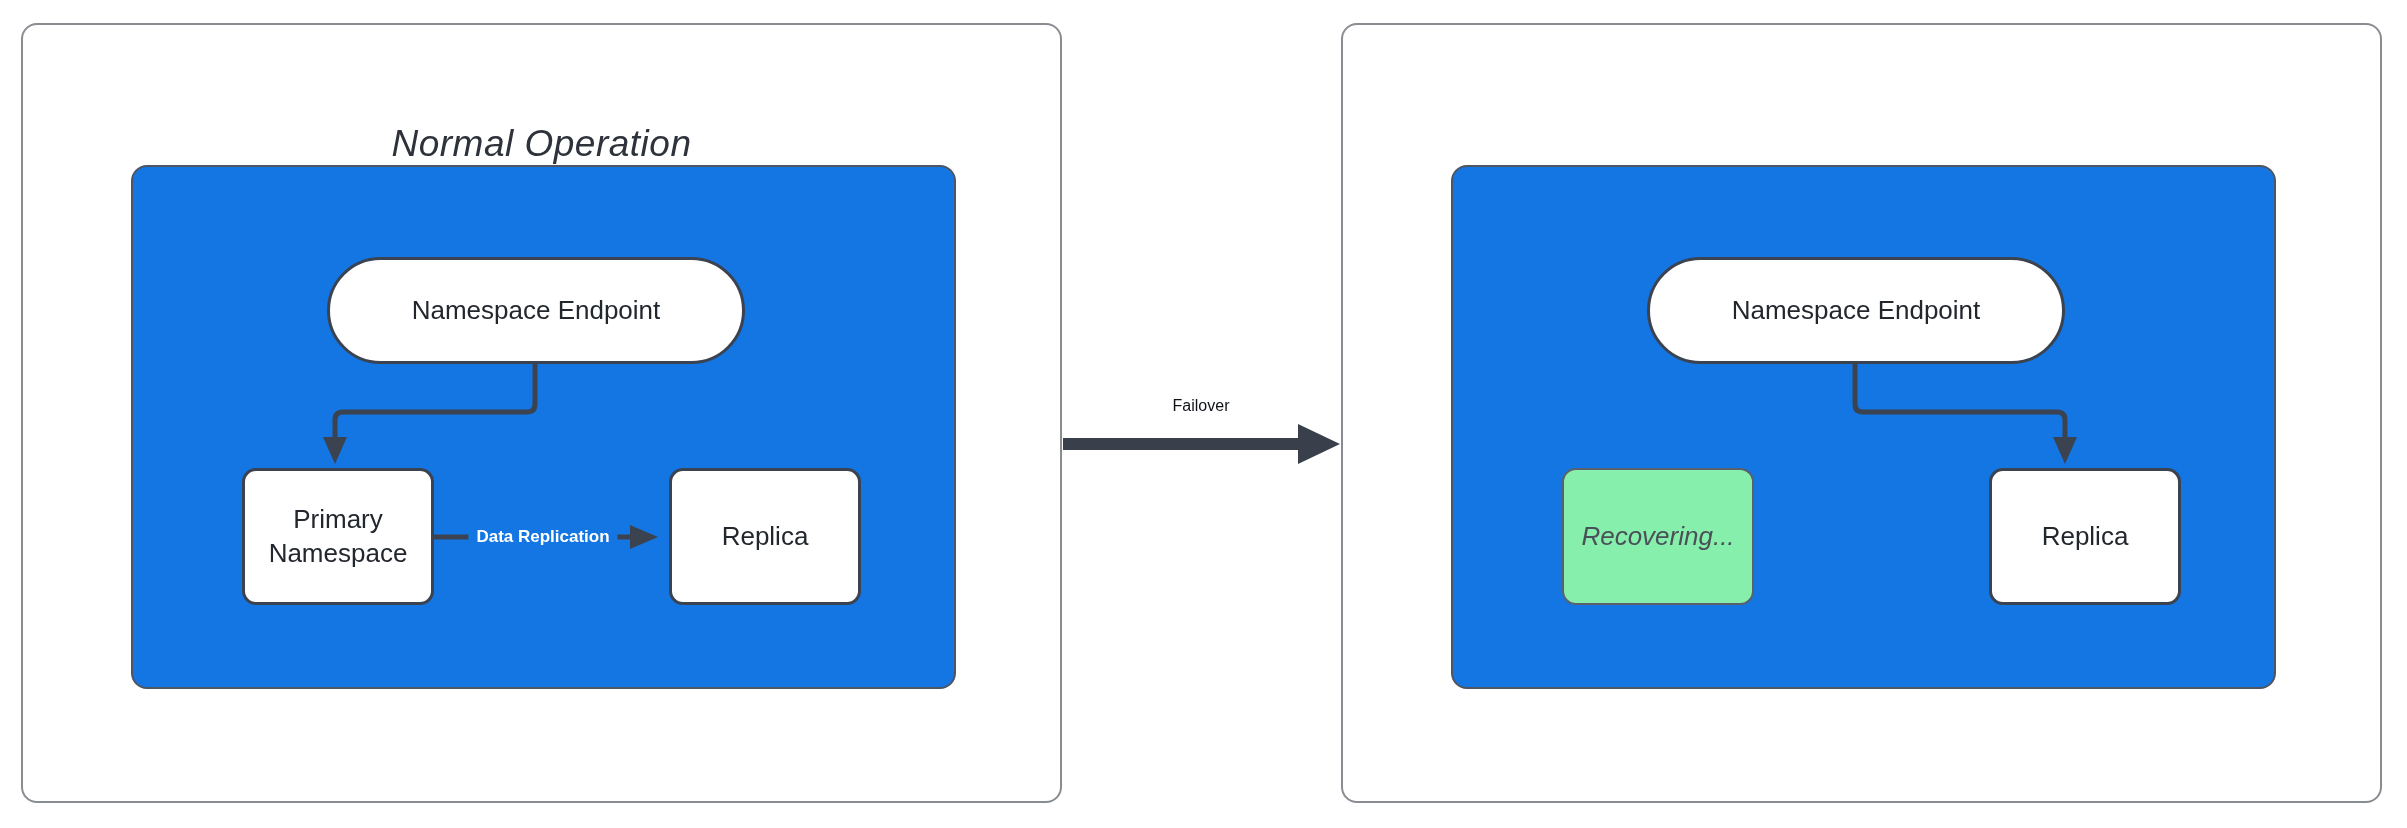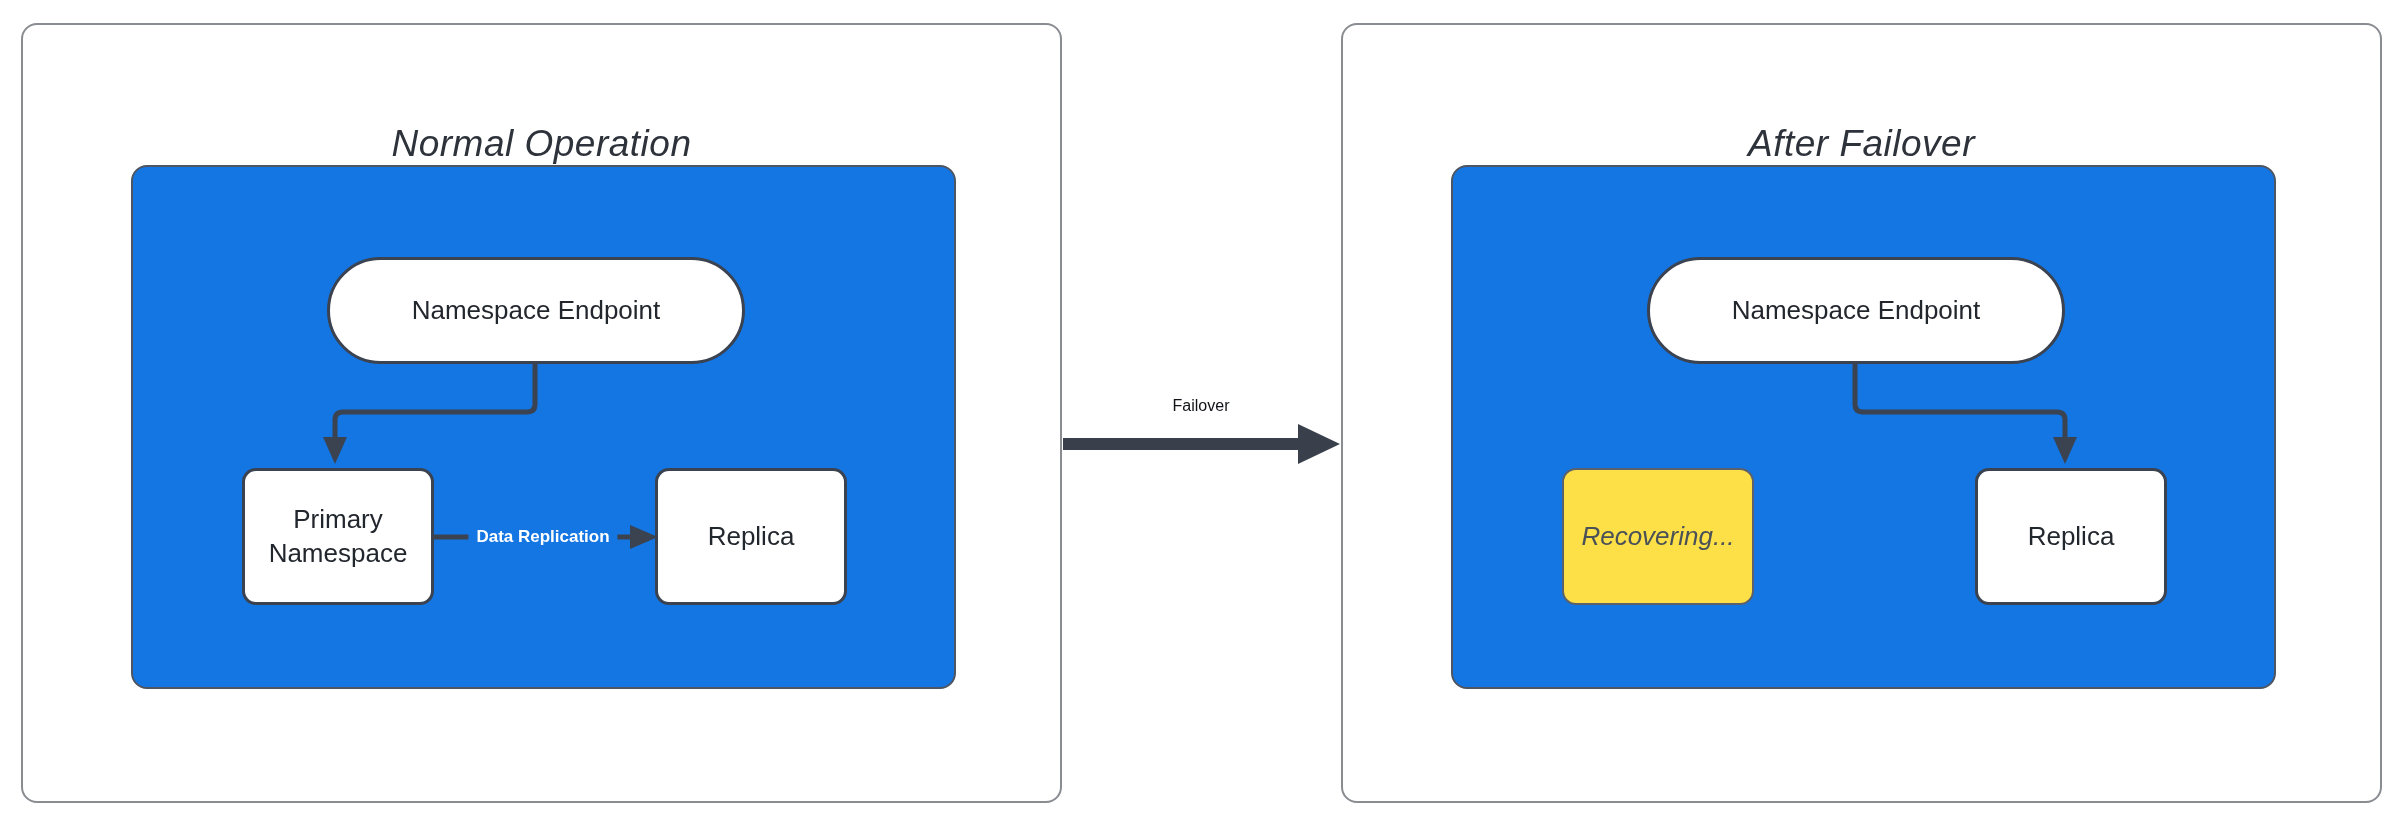--- a/index.html
+++ b/index.html
@@ -66,23 +66,23 @@
     border: 3px solid #3b4250;
     border-radius: 14px;
     display: flex; align-items: center; justify-content: center;
     text-align: center;
     font-size: 26px;
     line-height: 1.3;
     color: #22262d;
     padding: 0 10px;
   }
   .rect-node.pos-left  { left: 109px; }
-  .rect-node.pos-right { left: 522px; }
+  .rect-node.pos-right { left: 536px; }
   .rect-node.disabled {
-    background: #fde047;
+    background: #86efac;
     border: 2px solid #5a616c;
     color: #4a5058;
     font-style: italic;
   }
 
   
   svg.connector-layer {
     position: absolute; left: 0; top: 0;
     width: 2407px; height: 828px;
     z-index: 5;
@@ -135,21 +135,20 @@
       <div class="rect-node pos-left">
         <span>Primary Namespace</span>
       </div>
       <div class="rect-node pos-right">
         <span>Replica</span>
       </div>
     </div>
   </div>
 
   <div class="panel right">
-    <div class="panel-title">After Failover</div>
     <div class="blue-container">
       <div class="pill-node">
         <span>Namespace Endpoint</span>
       </div>
       <div class="rect-node pos-left disabled">
         <span>Recovering...</span>
       </div>
       <div class="rect-node pos-right">
         <span>Replica</span>
       </div>

